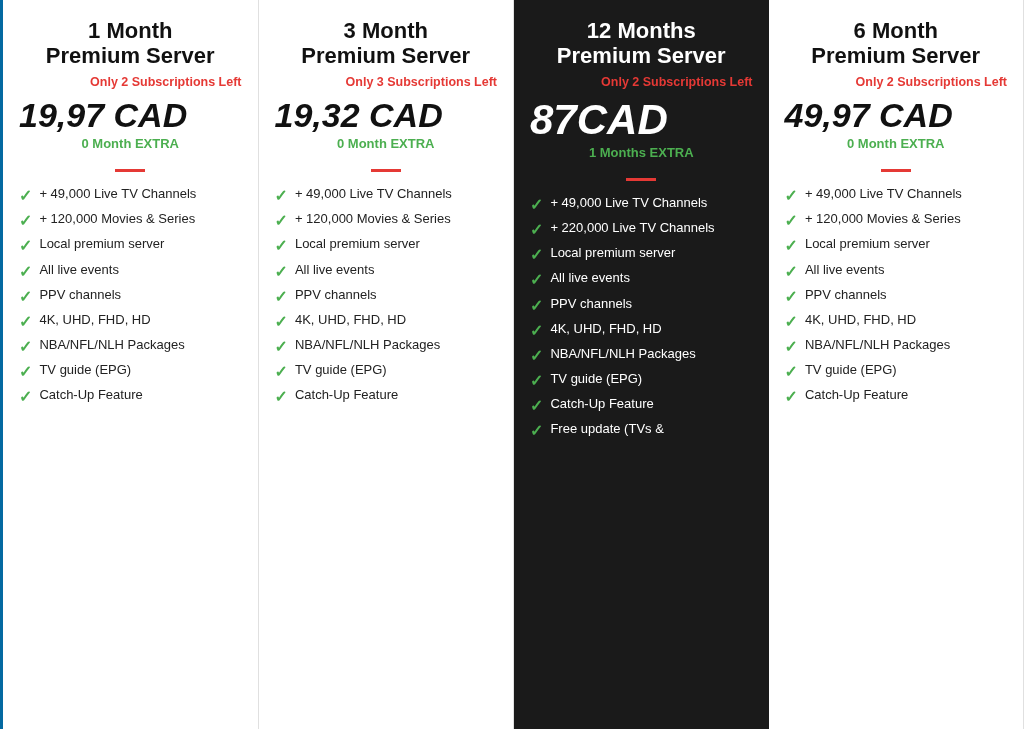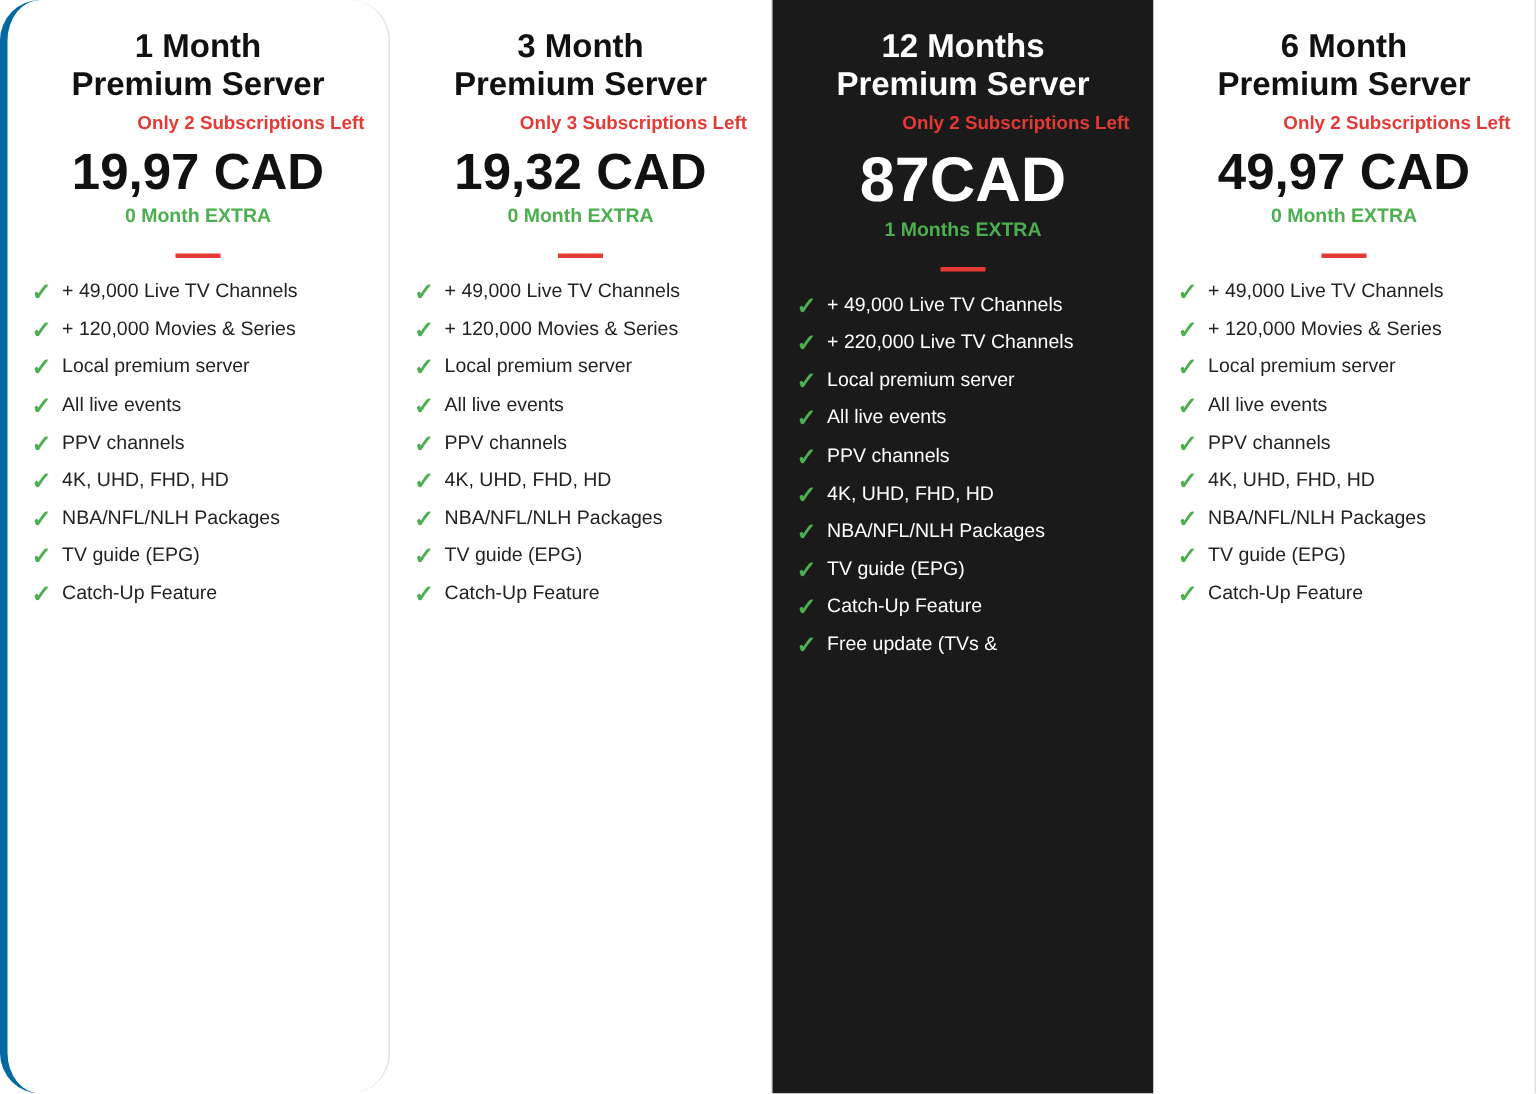--- a/index.html
+++ b/index.html
@@ -23,22 +23,21 @@
       display: flex;
       flex-direction: column;
       gap: 0;
     }
     .plan-col.featured {
       background: #1a1a1a;
       color: #fff;
       border-right: none;
     }
     .plan-col:first-child {
-      border-left: 5px solid #0369a1;
-      border-radius: 27px;
+      border-left: 3px solid #0369a1;
     }
     .plan-title {
       font-size: 22px;
       font-weight: 900;
       color: #111;
       text-align: center;
       line-height: 1.15;
       margin-bottom: 6px;
     }
     .plan-col.featured .plan-title {
@@ -48,23 +47,24 @@
       color: #e53935;
       font-size: 12.5px;
       font-weight: 600;
       text-align: right;
       margin-bottom: 8px;
     }
     .price {
       font-size: 34px;
       font-weight: 900;
       color: #111;
-      text-align: center;
+      text-align: left;
       margin-bottom: 2px;
       line-height: 1.1;
+      font-style: italic;
     }
     .plan-col.featured .price {
       color: #fff;
       font-size: 42px;
     }
     .extra-months {
       color: #4caf50;
       font-size: 13px;
       font-weight: 700;
       text-align: center;

